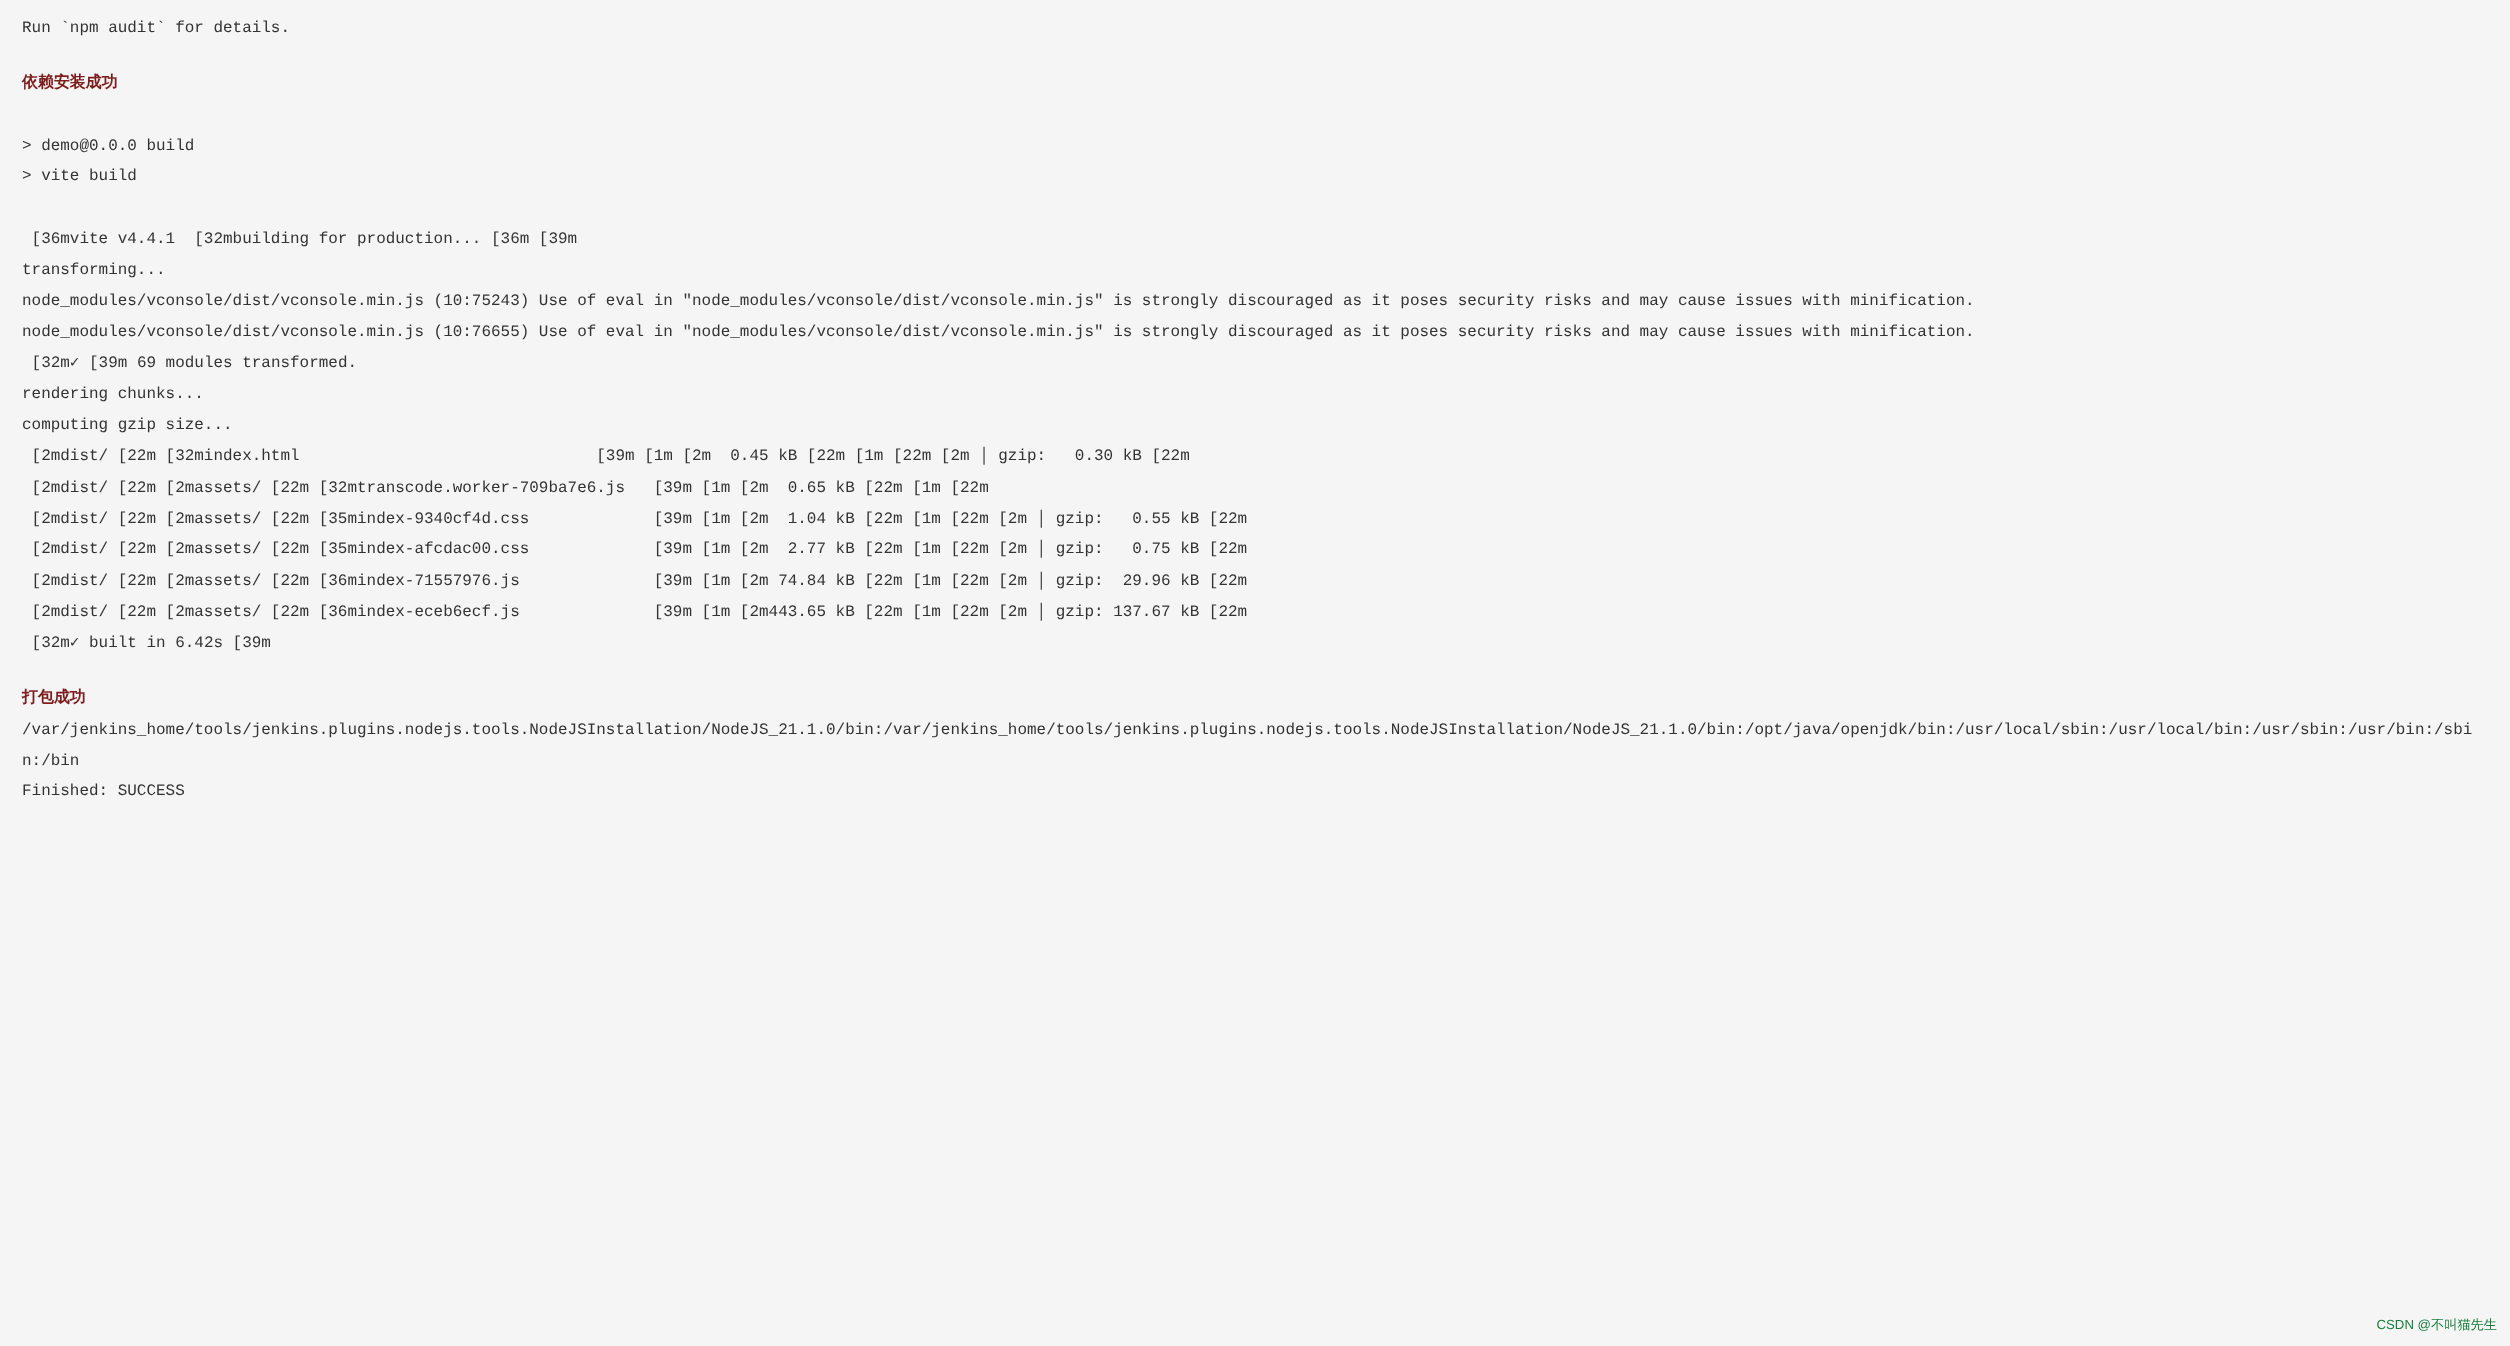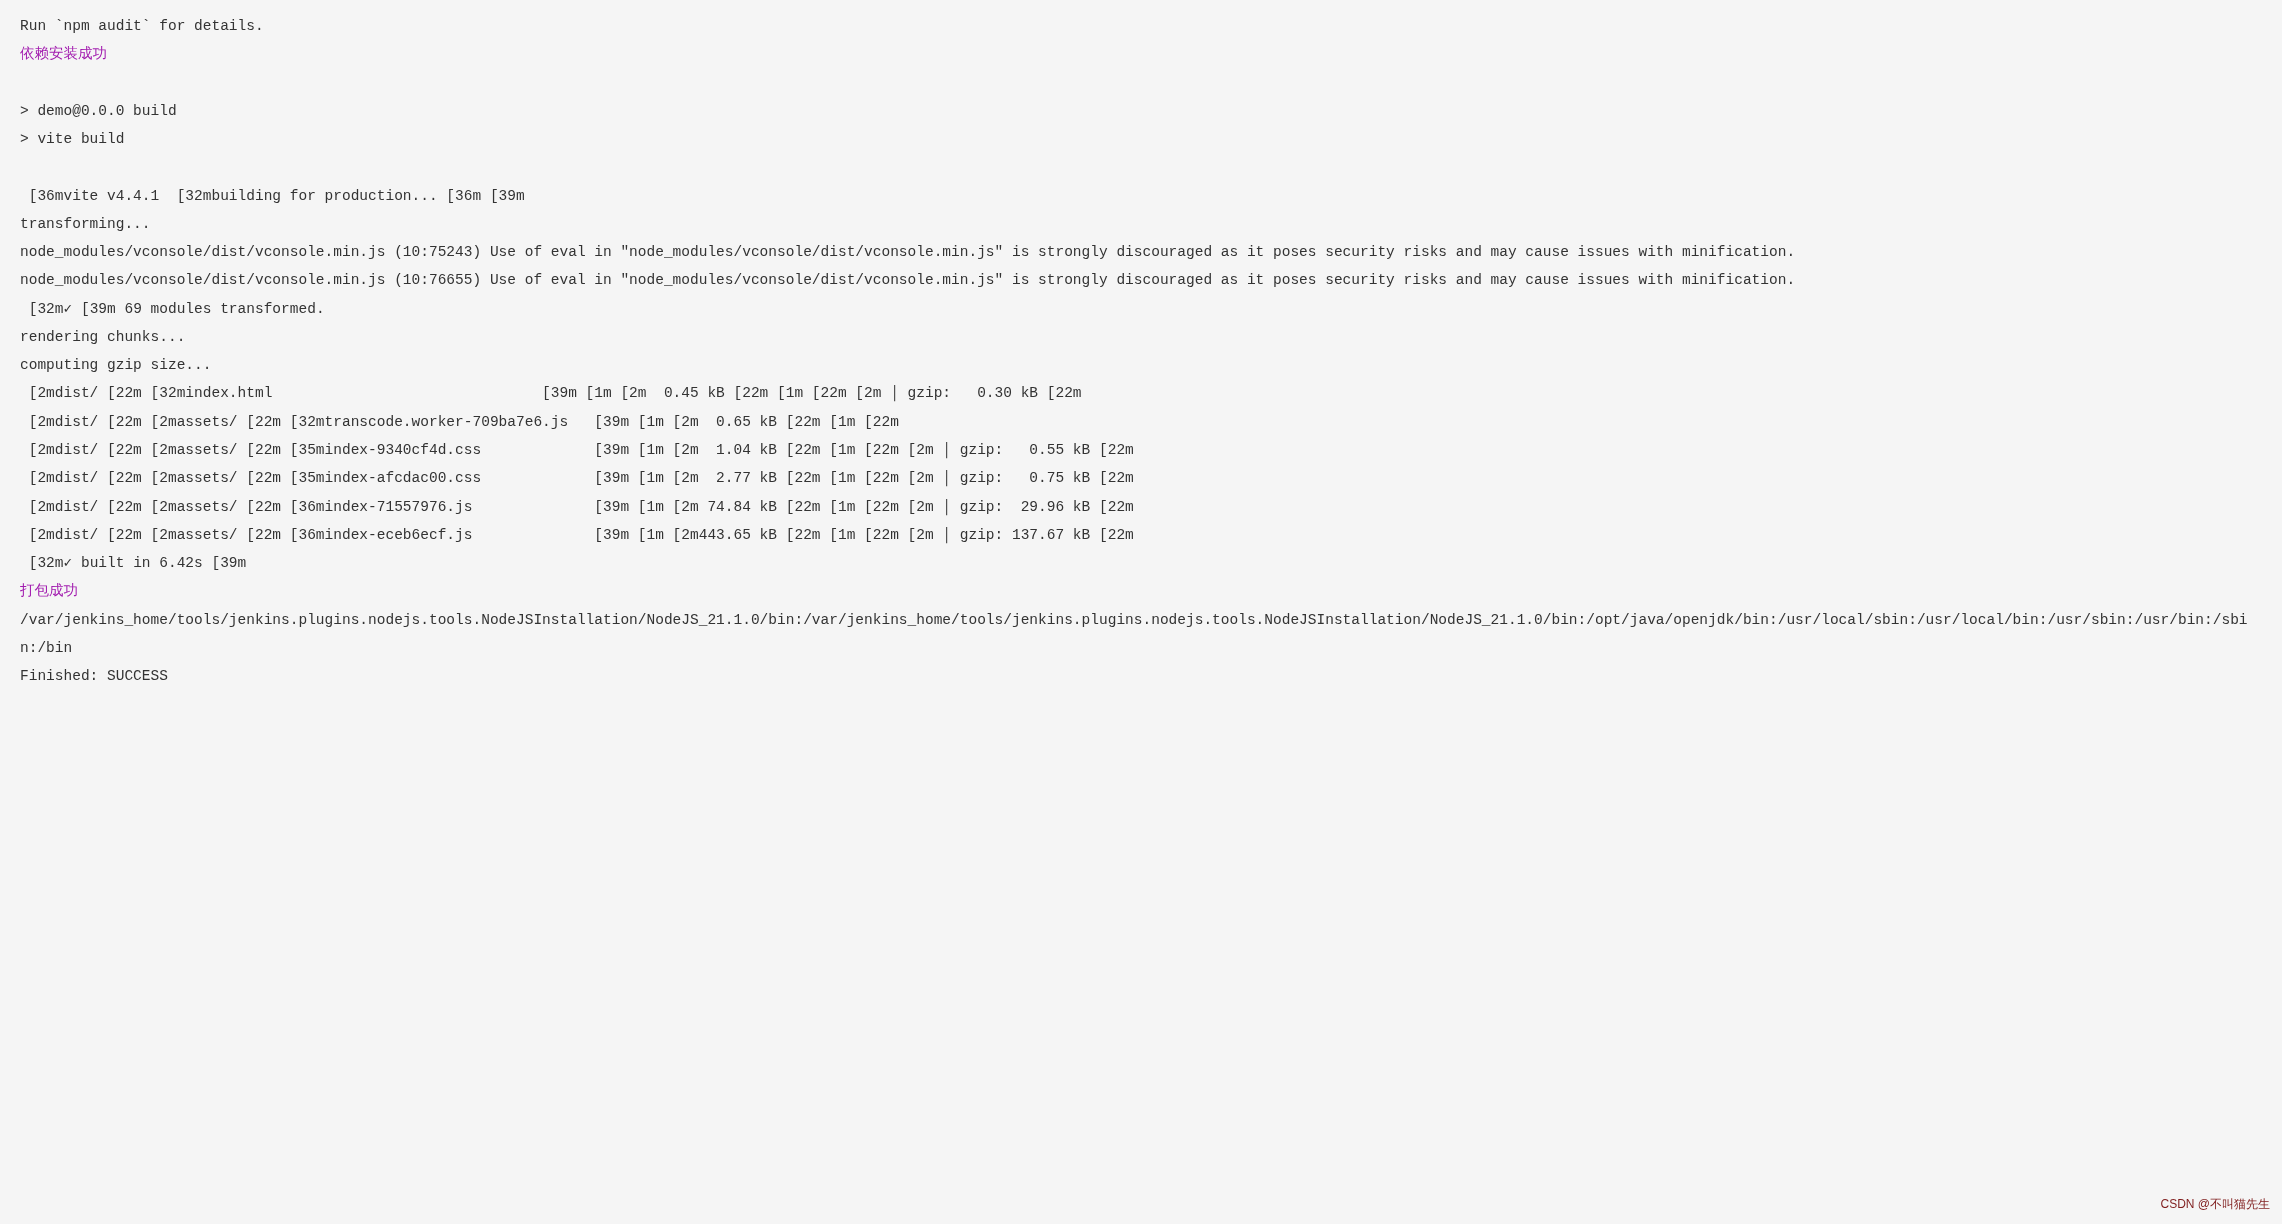--- a/index.html
+++ b/index.html
@@ -9,29 +9,30 @@
       font-size: 14.5px;
       line-height: 1.95;
       color: #333;
       padding: 12px 20px;
     }
     .console-output {
       white-space: pre;
       font-family: inherit;
     }
     .bold {
-      font-weight: 400;
-      color: #a21caf;
+      font-weight: 700;
+      color: #7f1d1d;
+      margin-top: 22px;
     }
     .watermark {
       position: fixed;
       bottom: 8px;
       right: 12px;
       font-size: 12px;
-      color: #7f1d1d;
+      color: #15803d;
       font-family: sans-serif;
     }
   </style>
 </head>
 <body>
 
 <div class="console-output" id="console-container"><div>Run `npm audit` for details.</div><div class="bold">依赖安装成功</div><div>&nbsp;</div><div>&gt; demo@0.0.0 build</div><div>&gt; vite build</div><div>&nbsp;</div><div> [36mvite v4.4.1  [32mbuilding for production... [36m [39m</div><div>transforming...</div><div style="white-space: pre-wrap; word-break: break-all;">node_modules/vconsole/dist/vconsole.min.js (10:75243) Use of eval in "node_modules/vconsole/dist/vconsole.min.js" is strongly discouraged as it poses security risks and may cause issues with minification.</div><div style="white-space: pre-wrap; word-break: break-all;">node_modules/vconsole/dist/vconsole.min.js (10:76655) Use of eval in "node_modules/vconsole/dist/vconsole.min.js" is strongly discouraged as it poses security risks and may cause issues with minification.</div><div> [32m✓ [39m 69 modules transformed.</div><div>rendering chunks...</div><div>computing gzip size...</div><div> [2mdist/ [22m [32mindex.html                               [39m [1m [2m  0.45 kB [22m [1m [22m [2m │ gzip:   0.30 kB [22m</div><div> [2mdist/ [22m [2massets/ [22m [32mtranscode.worker-709ba7e6.js   [39m [1m [2m  0.65 kB [22m [1m [22m</div><div> [2mdist/ [22m [2massets/ [22m [35mindex-9340cf4d.css             [39m [1m [2m  1.04 kB [22m [1m [22m [2m │ gzip:   0.55 kB [22m</div><div> [2mdist/ [22m [2massets/ [22m [35mindex-afcdac00.css             [39m [1m [2m  2.77 kB [22m [1m [22m [2m │ gzip:   0.75 kB [22m</div><div> [2mdist/ [22m [2massets/ [22m [36mindex-71557976.js              [39m [1m [2m 74.84 kB [22m [1m [22m [2m │ gzip:  29.96 kB [22m</div><div> [2mdist/ [22m [2massets/ [22m [36mindex-eceb6ecf.js              [39m [1m [2m443.65 kB [22m [1m [22m [2m │ gzip: 137.67 kB [22m</div><div> [32m✓ built in 6.42s [39m</div><div class="bold">打包成功</div><div style="white-space: pre-wrap; word-break: break-all;">/var/jenkins_home/tools/jenkins.plugins.nodejs.tools.NodeJSInstallation/NodeJS_21.1.0/bin:/var/jenkins_home/tools/jenkins.plugins.nodejs.tools.NodeJSInstallation/NodeJS_21.1.0/bin:/opt/java/openjdk/bin:/usr/local/sbin:/usr/local/bin:/usr/sbin:/usr/bin:/sbin:/bin</div><div>Finished: SUCCESS</div></div>
 
 <div class="watermark">CSDN @不叫猫先生</div>
 

